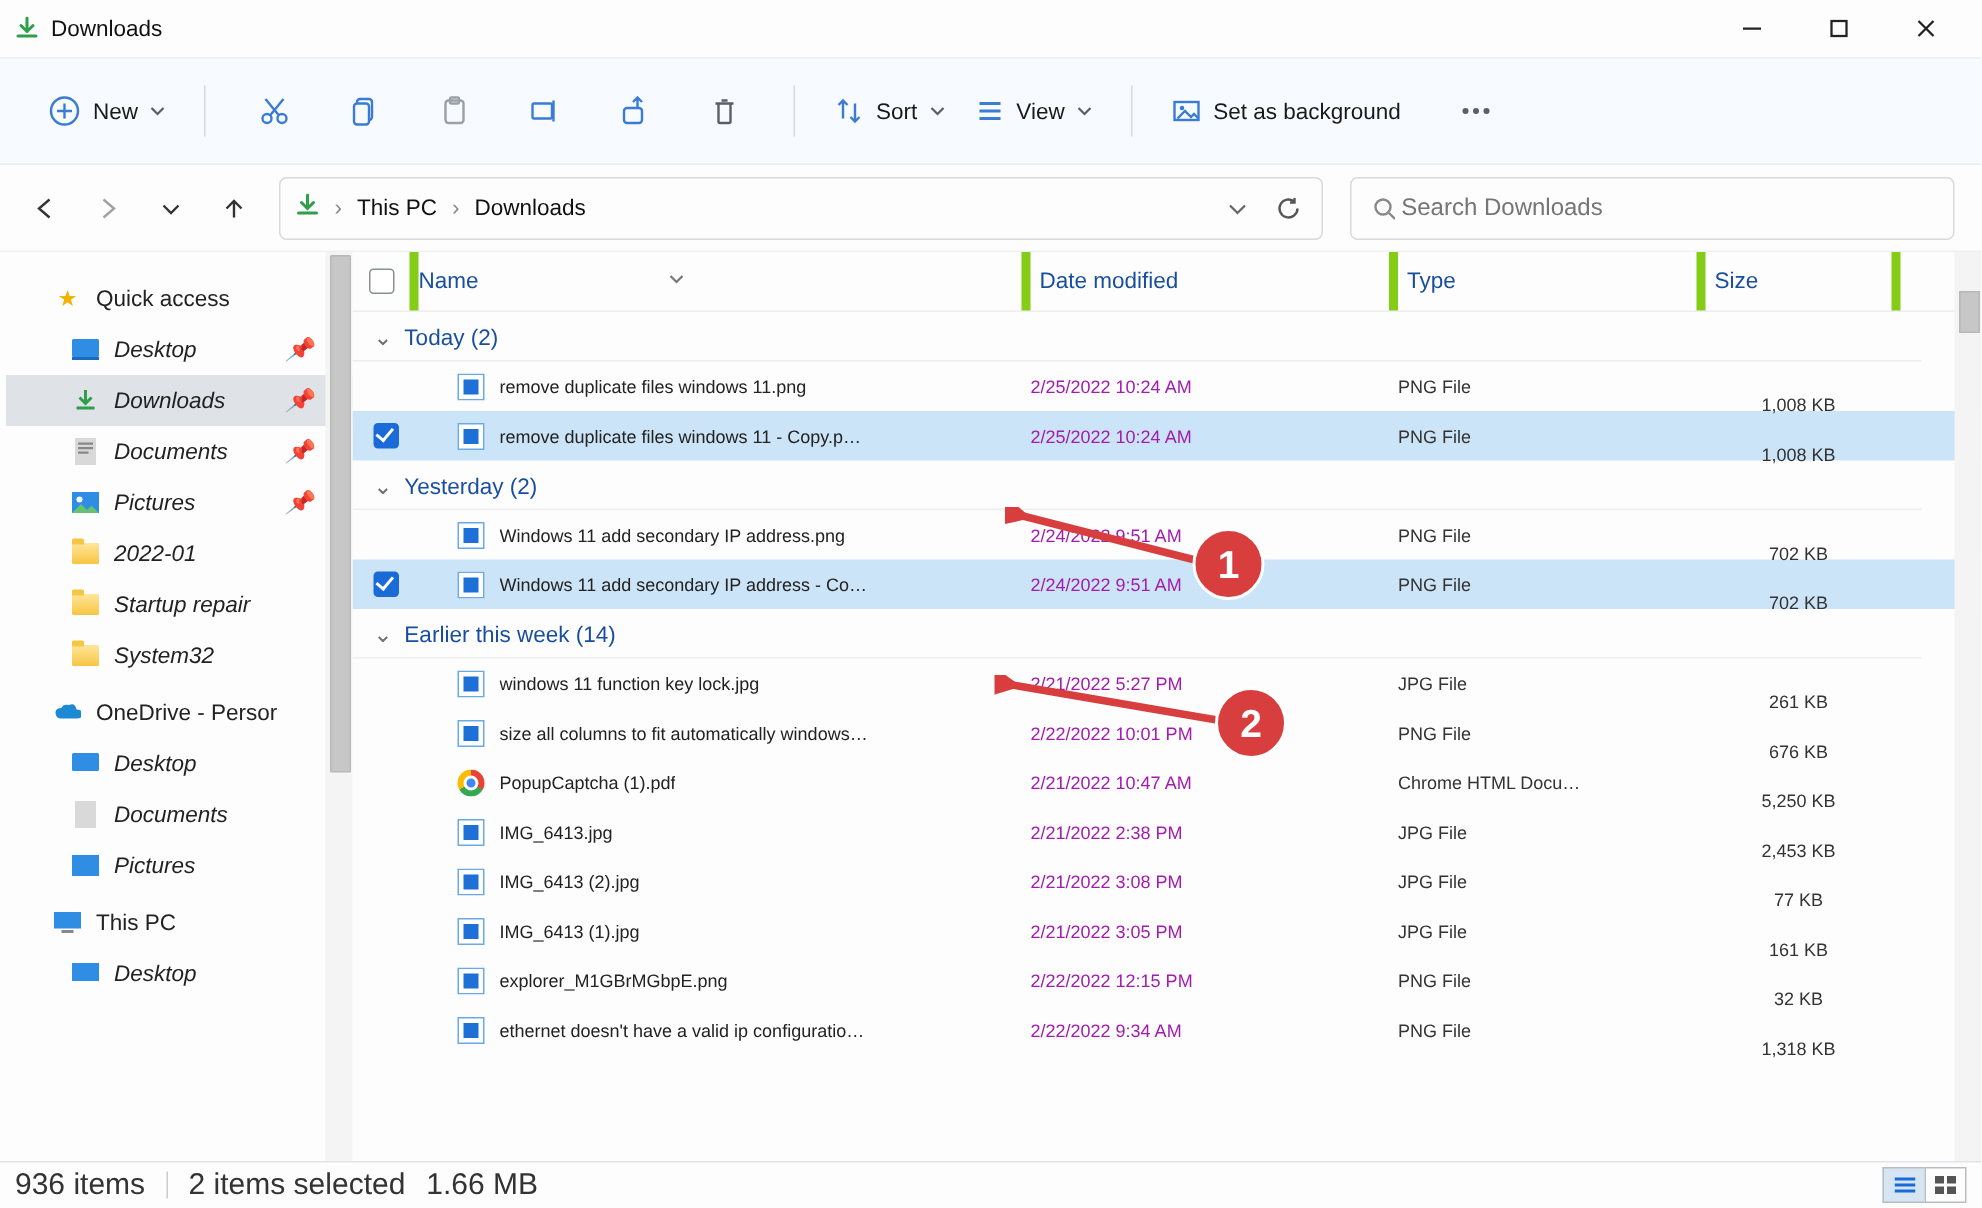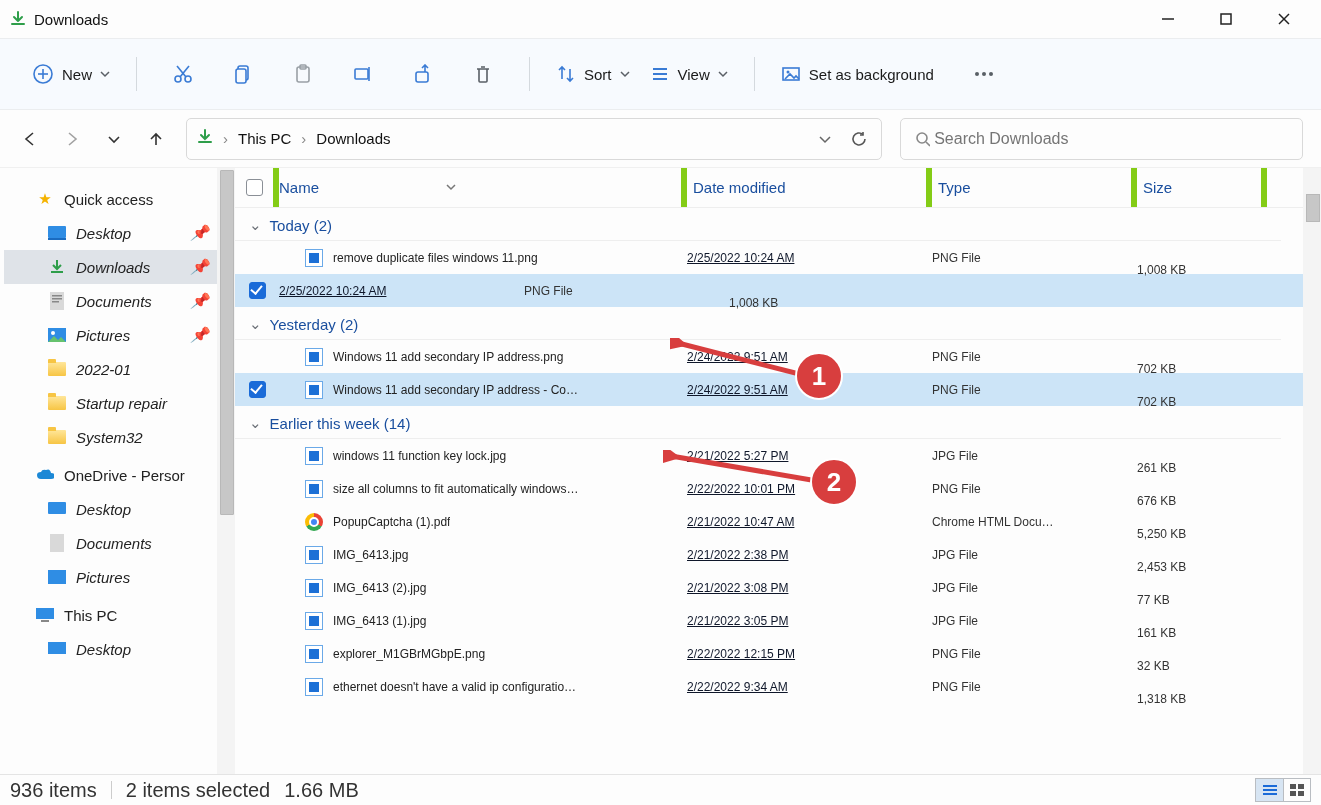--- a/index.html
+++ b/index.html
@@ -60,23 +60,23 @@
   .chk.on::after { content:""; position:absolute; left:3px; top:0px; width:5px; height:9px; border:solid #fff; border-width:0 2px 2px 0; transform: rotate(40deg);}
   .hdr-chev { color:#6a6f76; margin-left: 120px;}
 
   .grp { color:#194e9e; padding: 8px 0 6px 14px; display:flex; align-items:center; gap:8px; font-size:15px; border-bottom:1px solid #eee; margin-right:40px;}
   .grp .gchev { color:#6a6f76; }
 
   .row { height: 33px; display:flex; align-items:center; font-size:12px; }
   .row.sel { background:#cce4f7; }
   .row .col-check { width:44px; display:flex; justify-content:center;}
   .row .col-name { width:408px; display:flex; align-items:center; gap:10px; padding-left:26px; white-space:nowrap; overflow:hidden; text-overflow:ellipsis;}
-  .row .col-date { width:245px; color:#0f172a;text-decoration:underline;}
+  .row .col-date { width:245px; color:#a21caf;}
   .row .col-type { width:205px; color:#333; white-space:nowrap; overflow:hidden; text-overflow:ellipsis;}
-  .row .col-size { width:130px; text-align:left; padding-right:6px; color:#333;margin-top:24px;}
+  .row .col-size { width:130px; text-align:center; padding-right:6px; color:#333;margin-top:24px;}
   .fname { white-space:nowrap; overflow:hidden; text-overflow:ellipsis; max-width: 340px;}
   .fico { width:18px; height:18px; flex-shrink:0;}
   .png-ico { background:#fff; border:1px solid #6aa9e8; position:relative;}
   .png-ico::after { content:""; position:absolute; left:3px; top:3px; right:3px; bottom:3px; background:#1c70d6;}
   .jpg-ico { background:#fff; border:1px solid #6aa9e8; position:relative;}
   .jpg-ico::after { content:""; position:absolute; left:3px; top:3px; right:3px; bottom:3px; background:#1c70d6;}
   .chrome-ico { width:18px; height:18px; border-radius:50%; background: conic-gradient(#ea4335 0 120deg, #34a853 120deg 240deg, #fbbc05 240deg 360deg); position:relative;}
   .chrome-ico::after { content:""; position:absolute; left:4px; top:4px; width:10px; height:10px; border-radius:50%; background:#4285f4; border:2px solid #fff; box-sizing:border-box;}
 
   .c-scroll { position:absolute; right:0; top:0; width:18px; bottom:0; background:#f4f4f4;}
@@ -428,20 +428,24 @@
           <span class="fname">remove duplicate files windows 11.png</span>
         </div>
         <div class="col-date">2/25/2022 10:24 AM</div>
         <div class="col-type">PNG File</div>
         <div class="col-size">1,008 KB</div>
       </div>
     <div class="row sel">
         <div class="col-check">
           <span class="chk on"></span>
         </div>
+        <div class="col-name">
+          <span class="fico png-ico"></span>
+          <span class="fname">remove duplicate files windows 11 - Copy.p…</span>
+        </div>
         <div class="col-date">2/25/2022 10:24 AM</div>
         <div class="col-type">PNG File</div>
         <div class="col-size">1,008 KB</div>
       </div>
 
     <div class="grp">
         <span class="gchev">⌄</span>
         <span>Yesterday (2)</span>
       </div>
     <div class="row">

